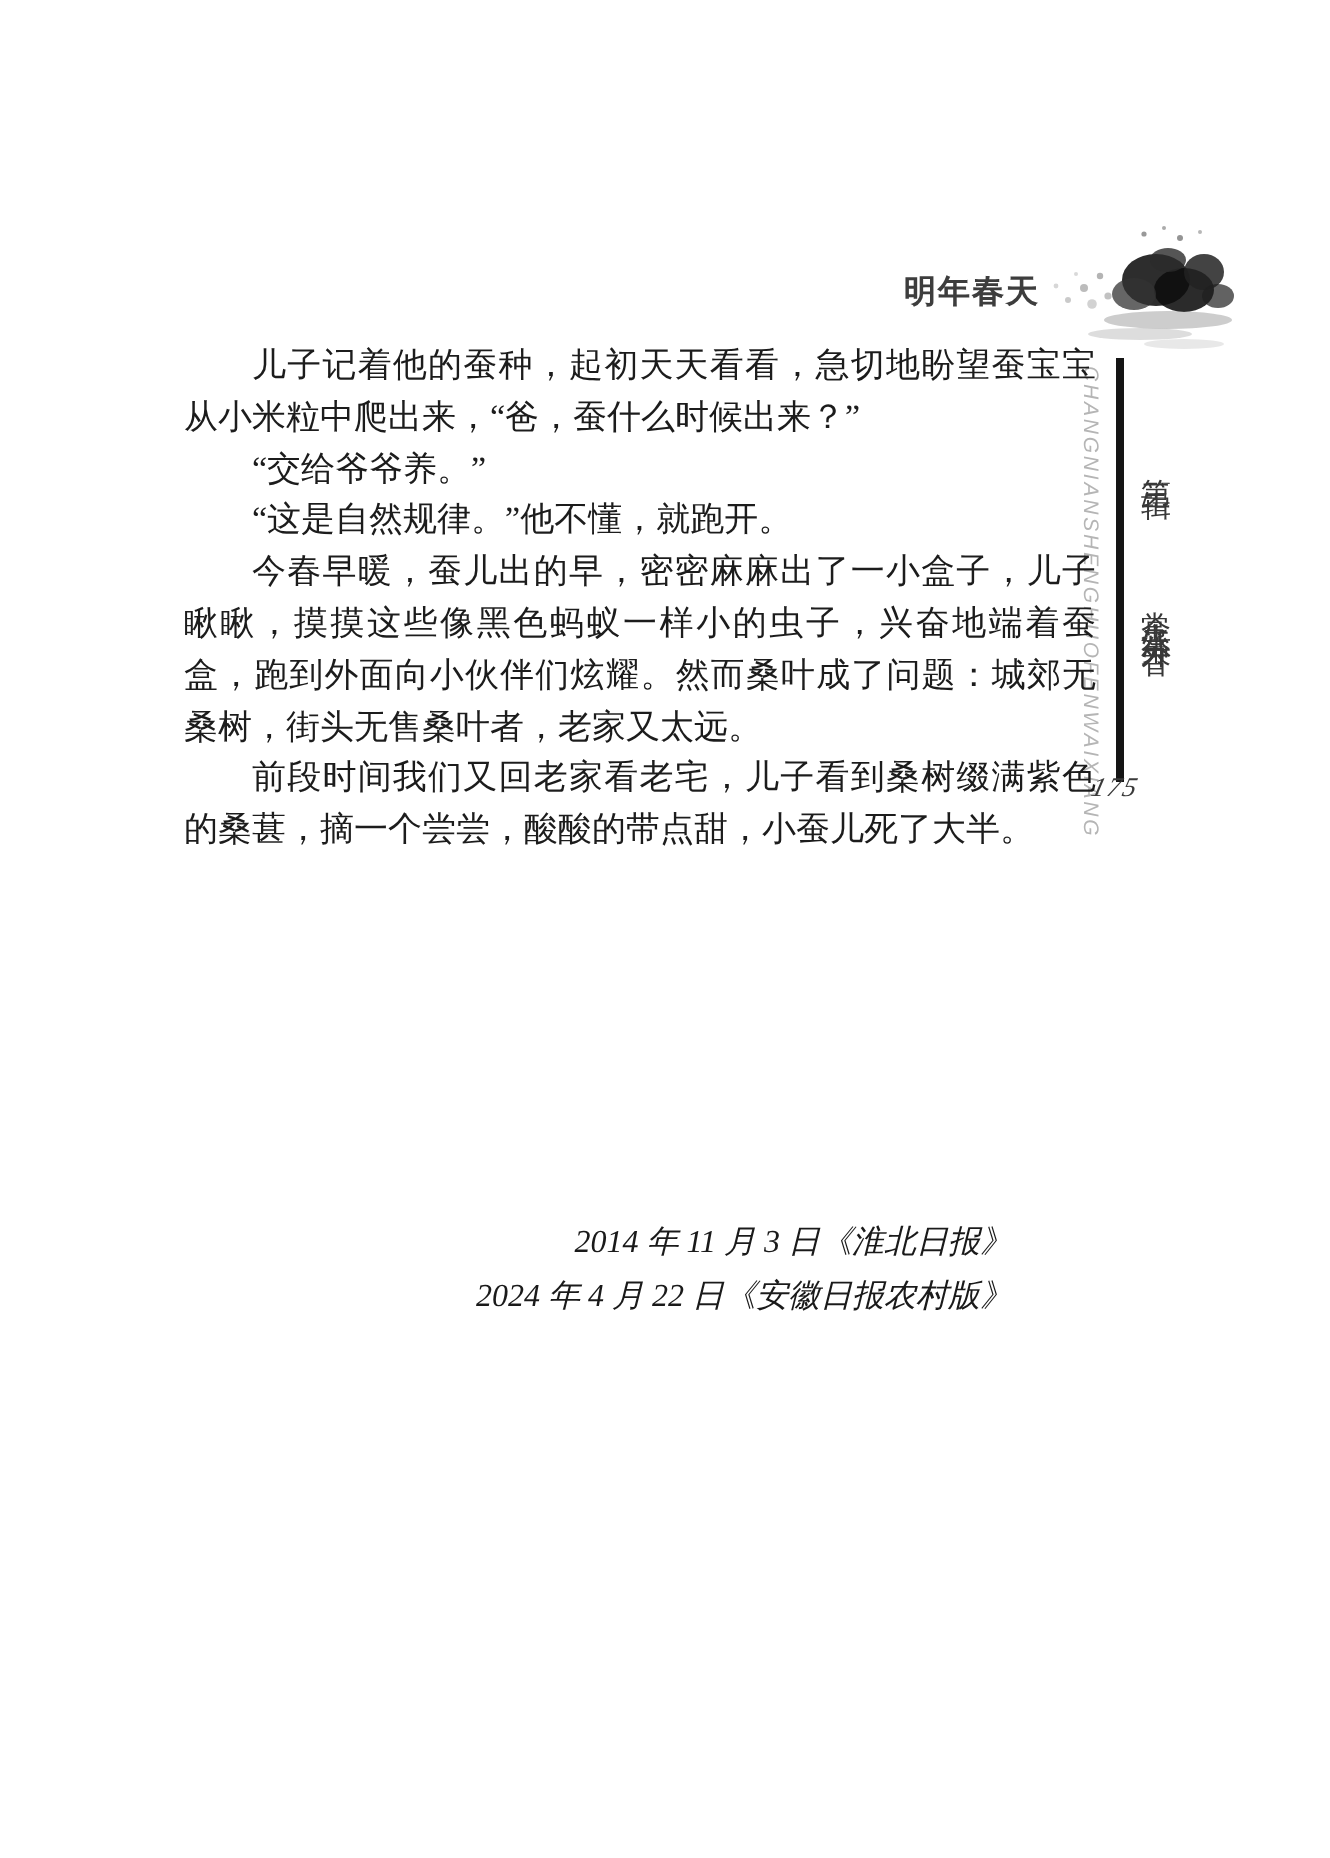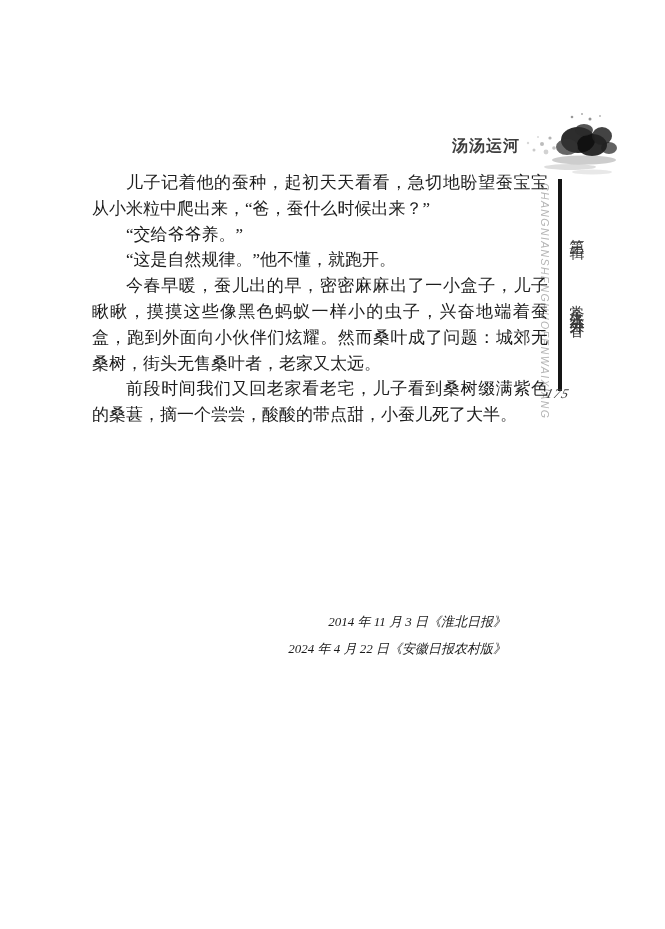--- a/index.html
+++ b/index.html
@@ -89,32 +89,32 @@
   .body-text p { margin: 0; text-indent: 2em; }
 
   
   .pubs {
     position: absolute;
     top: 608px;
     left: 0;
     width: 506px;
     text-align: right;
     font-style: italic;
-    font-size: 13px;
+    font-size: 16px;
     line-height: 27px;
     color: #1a1a1a;
   }
   .pubs div { white-space: nowrap; }
 </style>
 </head>
 <body>
 
 <div class="page">
 
-  <div class="book-header">汤汤运河</div>
+  <div class="book-header">明年春天</div>
 
   <svg class="ink-art" viewBox="0 0 118 72" aria-hidden="true">
 
     <ellipse cx="66" cy="30" rx="17" ry="13" fill="#1b1b1b" opacity="0.92"></ellipse>
     <ellipse cx="80" cy="35" rx="15" ry="11" fill="#0e0e0e" opacity="0.88"></ellipse>
     <ellipse cx="90" cy="26" rx="10" ry="9" fill="#222222" opacity="0.85"></ellipse>
     <ellipse cx="55" cy="37" rx="11" ry="8" fill="#333333" opacity="0.75"></ellipse>
     <ellipse cx="72" cy="20" rx="9" ry="6" fill="#2a2a2a" opacity="0.8"></ellipse>
     <ellipse cx="97" cy="38" rx="8" ry="6" fill="#1f1f1f" opacity="0.7"></ellipse>
 

